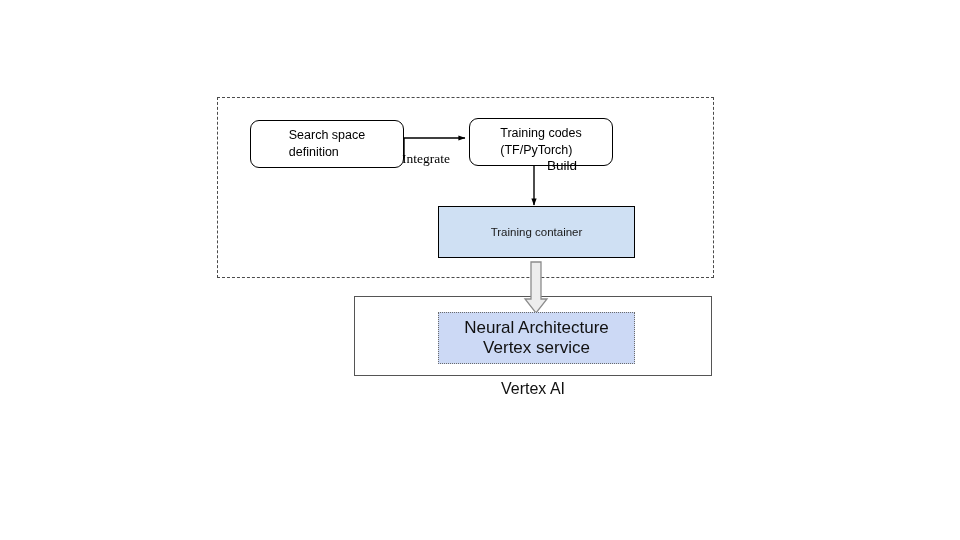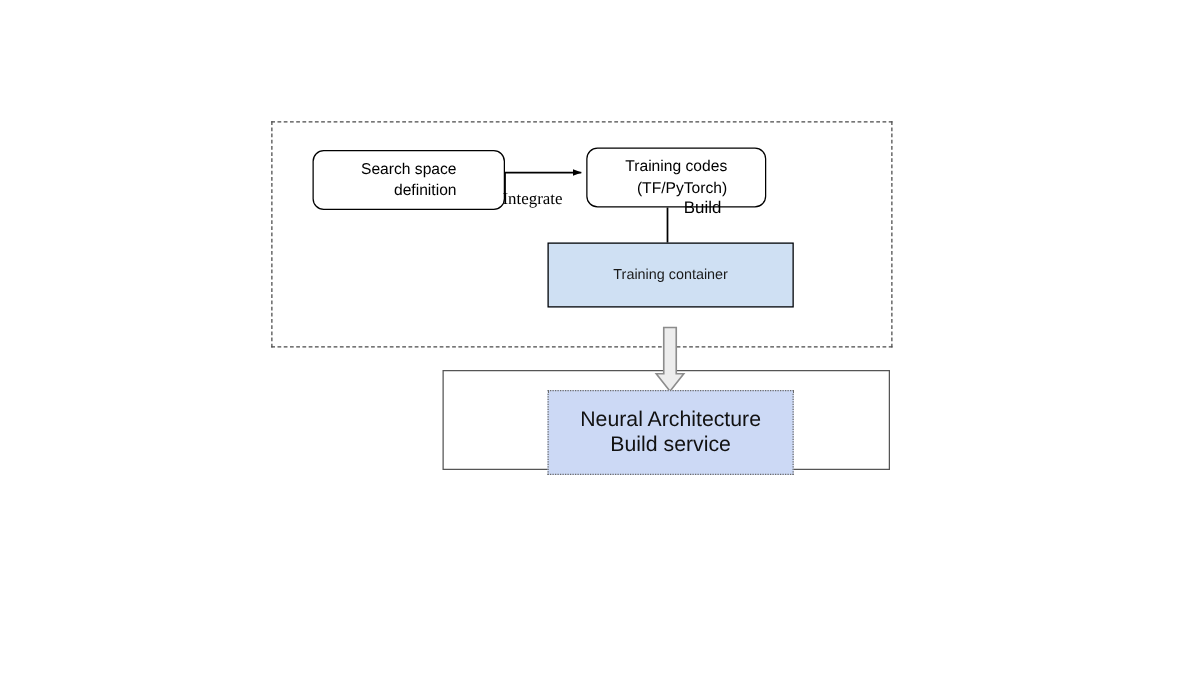--- a/index.html
+++ b/index.html
@@ -35,21 +35,21 @@
   
   .rbox {
     position: absolute;
     box-sizing: border-box;
     background: #ffffff;
     border: 1.4px solid #000000;
     border-radius: 9px;
     display: flex;
     align-items: center;
     justify-content: center;
-    text-align: right;
+    text-align: left;
     font-size: 12.5px;
     line-height: 1.35;
     color: #000000;
   }
   #search-space-box {
     left: 250px;
     top: 120px;
     width: 154px;
     height: 48px;
   }
@@ -57,21 +57,21 @@
     left: 469px;
     top: 118px;
     width: 144px;
     height: 48px;
   }
 
   
   #training-container-box {
     position: absolute;
     left: 438px;
-    top: 194px;
+    top: 206px;
     width: 197px;
     height: 52px;
     box-sizing: border-box;
     background: #cfe0f3;
     border: 1.6px solid #000000;
     display: flex;
     align-items: center;
     justify-content: center;
     font-size: 11.5px;
     color: #1a1a1a;
@@ -97,21 +97,21 @@
     font-size: 16px;
     color: #111111;
   }
 
   
   #nas-box {
     position: absolute;
     left: 438px;
     top: 312px;
     width: 197px;
-    height: 68px;
+    height: 52px;
     box-sizing: border-box;
     background: #ccd9f5;
     border: 1.6px dotted #6b6b6b;
     display: flex;
     align-items: center;
     justify-content: center;
     text-align: center;
     font-size: 17px;
     line-height: 1.2;
     color: #111111;
@@ -179,20 +179,21 @@
 
   <div class="rbox" id="training-codes-box">
     <span><span>Training codes</span><br><span>(TF/PyTorch)</span></span>
   </div>
 
   <div id="training-container-box">
     <span>Training container</span>
   </div>
 
   <div id="nas-box">
-    <span><span>Neural Architecture</span><br><span>Build service</span></span>
+    <span><span>Neural Architecture</span><br><span>Vertex service</span></span>
   </div>
 
+  <div id="vertex-label">Vertex AI</div>
 
   <div class="edge-label" id="integrate-label">Integrate</div>
   <div class="edge-label" id="build-label">Build</div>
 
 </div>
 
 </body></html>

